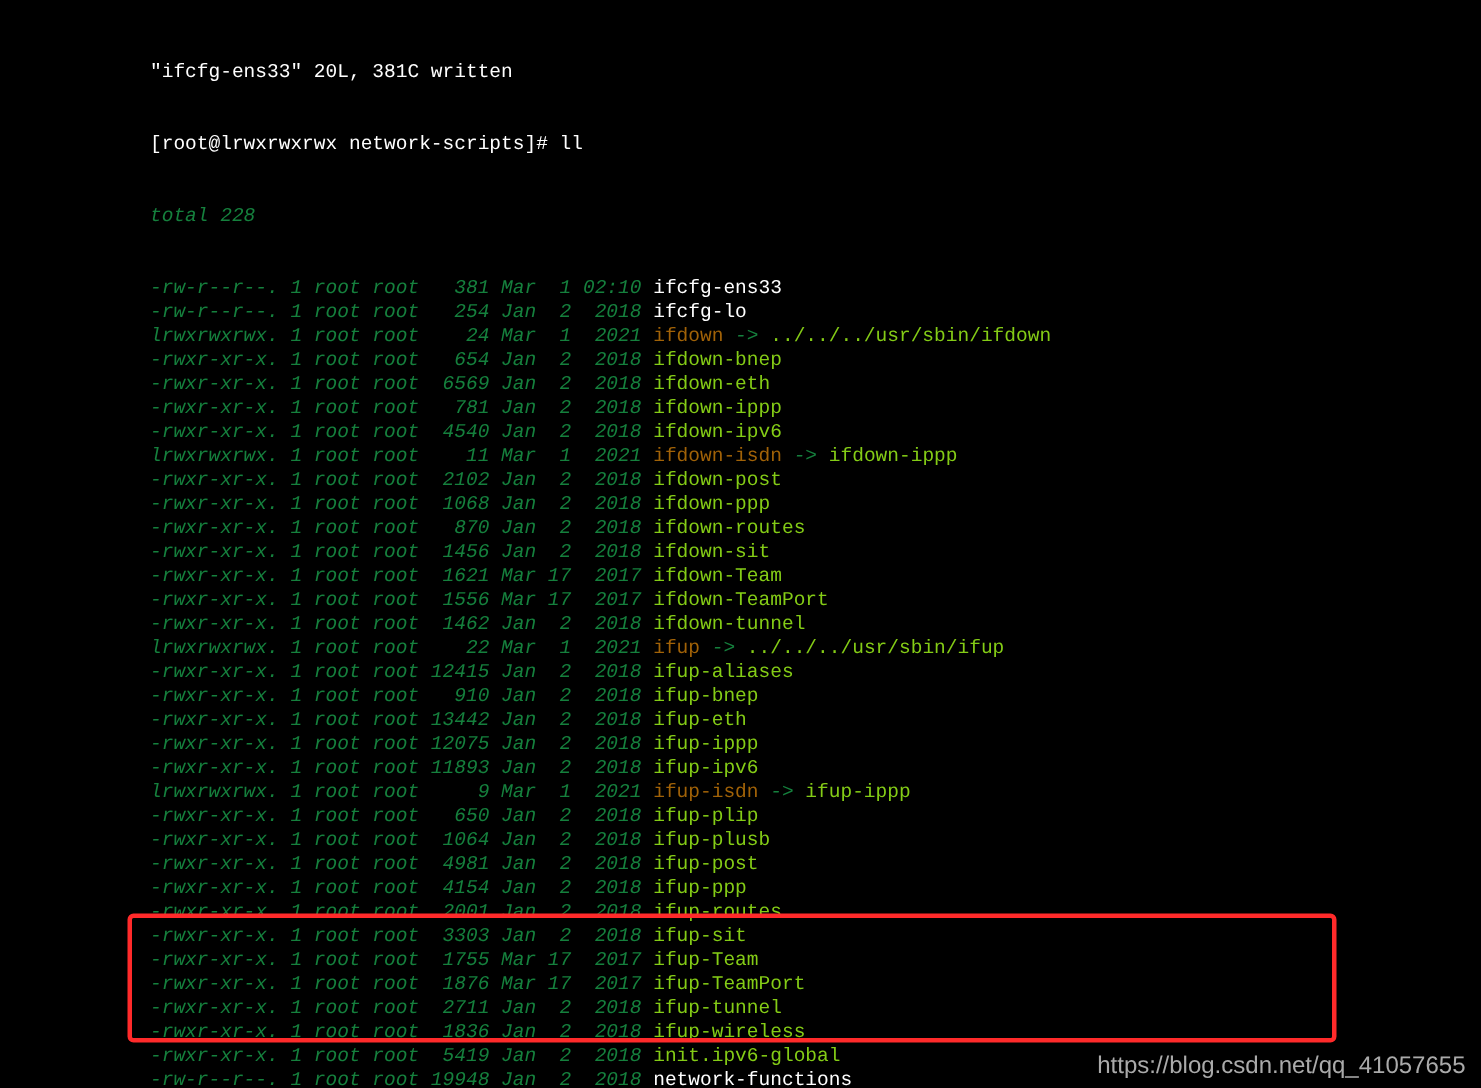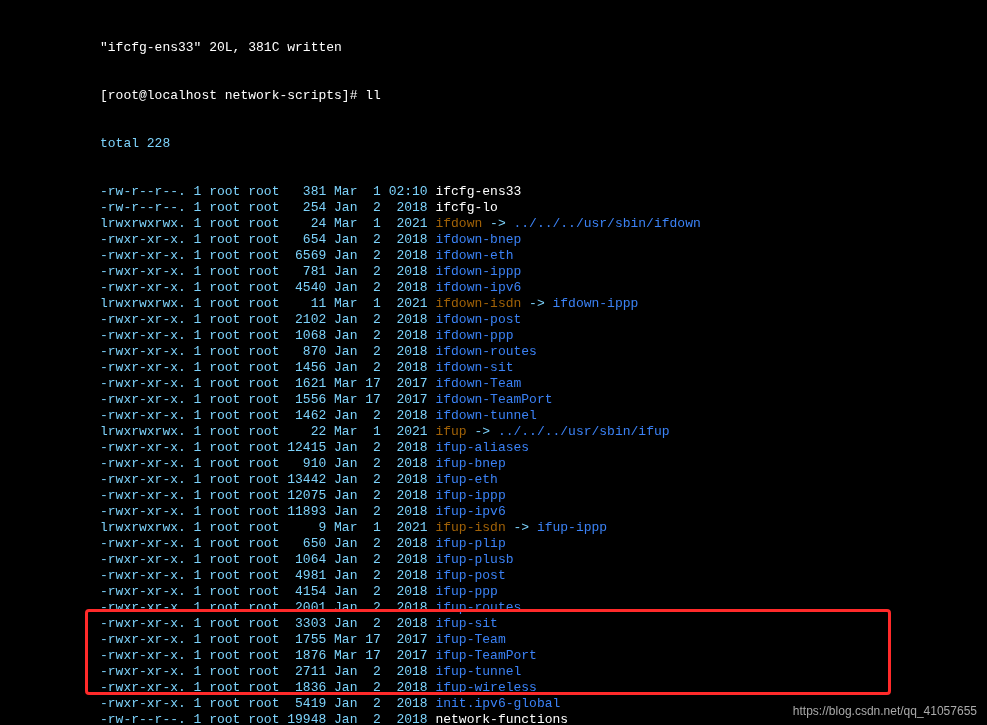--- a/index.html
+++ b/index.html
@@ -14,48 +14,48 @@
     line-height: 16px;
     color: #c0c0c0;
     position: relative;
   }
   .term {
     padding: 8px 12px 4px 100px;
     white-space: pre;
   }
   .row { height: 16px; }
   .white { color: #ffffff; }
-  .grey  { color: #7dd3fc; }
+  .grey  { color: #15803d; font-style: italic; }
   .cyan  { color: #a16207; }
-  .green { color: #3b82f6; }
+  .green { color: #84cc16; }
   .highlight-box {
     position: absolute;
     left: 85px;
     top: 609px;
     width: 800px;
     height: 80px;
     border: 3px solid #ff2a2a;
     border-radius: 4px;
     pointer-events: none;
   }
   .watermark {
     position: absolute;
     right: 10px;
     bottom: 6px;
     color: #aaa;
     font-family: Arial, sans-serif;
-    font-size: 12px;
+    font-size: 16px;
   }
 </style>
 </head>
 <body>
 
 <div class="term">
   <div class="row white">"ifcfg-ens33" 20L, 381C written</div>
-  <div class="row white">[root@localhost network-scripts]# ll</div>
+  <div class="row white">[root@lrwxrwxrwx network-scripts]# ll</div>
   <div class="row grey">total 228</div>
   <div id="listing"><div class="row"><span class="grey">-rw-r--r--. 1 root root   381 Mar  1 02:10 </span><span class="white">ifcfg-ens33</span></div><div class="row"><span class="grey">-rw-r--r--. 1 root root   254 Jan  2  2018 </span><span class="white">ifcfg-lo</span></div><div class="row"><span class="grey">lrwxrwxrwx. 1 root root    24 Mar  1  2021 </span><span class="cyan">ifdown</span><span class="grey"> -&gt; </span><span class="green">../../../usr/sbin/ifdown</span></div><div class="row"><span class="grey">-rwxr-xr-x. 1 root root   654 Jan  2  2018 </span><span class="green">ifdown-bnep</span></div><div class="row"><span class="grey">-rwxr-xr-x. 1 root root  6569 Jan  2  2018 </span><span class="green">ifdown-eth</span></div><div class="row"><span class="grey">-rwxr-xr-x. 1 root root   781 Jan  2  2018 </span><span class="green">ifdown-ippp</span></div><div class="row"><span class="grey">-rwxr-xr-x. 1 root root  4540 Jan  2  2018 </span><span class="green">ifdown-ipv6</span></div><div class="row"><span class="grey">lrwxrwxrwx. 1 root root    11 Mar  1  2021 </span><span class="cyan">ifdown-isdn</span><span class="grey"> -&gt; </span><span class="green">ifdown-ippp</span></div><div class="row"><span class="grey">-rwxr-xr-x. 1 root root  2102 Jan  2  2018 </span><span class="green">ifdown-post</span></div><div class="row"><span class="grey">-rwxr-xr-x. 1 root root  1068 Jan  2  2018 </span><span class="green">ifdown-ppp</span></div><div class="row"><span class="grey">-rwxr-xr-x. 1 root root   870 Jan  2  2018 </span><span class="green">ifdown-routes</span></div><div class="row"><span class="grey">-rwxr-xr-x. 1 root root  1456 Jan  2  2018 </span><span class="green">ifdown-sit</span></div><div class="row"><span class="grey">-rwxr-xr-x. 1 root root  1621 Mar 17  2017 </span><span class="green">ifdown-Team</span></div><div class="row"><span class="grey">-rwxr-xr-x. 1 root root  1556 Mar 17  2017 </span><span class="green">ifdown-TeamPort</span></div><div class="row"><span class="grey">-rwxr-xr-x. 1 root root  1462 Jan  2  2018 </span><span class="green">ifdown-tunnel</span></div><div class="row"><span class="grey">lrwxrwxrwx. 1 root root    22 Mar  1  2021 </span><span class="cyan">ifup</span><span class="grey"> -&gt; </span><span class="green">../../../usr/sbin/ifup</span></div><div class="row"><span class="grey">-rwxr-xr-x. 1 root root 12415 Jan  2  2018 </span><span class="green">ifup-aliases</span></div><div class="row"><span class="grey">-rwxr-xr-x. 1 root root   910 Jan  2  2018 </span><span class="green">ifup-bnep</span></div><div class="row"><span class="grey">-rwxr-xr-x. 1 root root 13442 Jan  2  2018 </span><span class="green">ifup-eth</span></div><div class="row"><span class="grey">-rwxr-xr-x. 1 root root 12075 Jan  2  2018 </span><span class="green">ifup-ippp</span></div><div class="row"><span class="grey">-rwxr-xr-x. 1 root root 11893 Jan  2  2018 </span><span class="green">ifup-ipv6</span></div><div class="row"><span class="grey">lrwxrwxrwx. 1 root root     9 Mar  1  2021 </span><span class="cyan">ifup-isdn</span><span class="grey"> -&gt; </span><span class="green">ifup-ippp</span></div><div class="row"><span class="grey">-rwxr-xr-x. 1 root root   650 Jan  2  2018 </span><span class="green">ifup-plip</span></div><div class="row"><span class="grey">-rwxr-xr-x. 1 root root  1064 Jan  2  2018 </span><span class="green">ifup-plusb</span></div><div class="row"><span class="grey">-rwxr-xr-x. 1 root root  4981 Jan  2  2018 </span><span class="green">ifup-post</span></div><div class="row"><span class="grey">-rwxr-xr-x. 1 root root  4154 Jan  2  2018 </span><span class="green">ifup-ppp</span></div><div class="row"><span class="grey">-rwxr-xr-x. 1 root root  2001 Jan  2  2018 </span><span class="green">ifup-routes</span></div><div class="row"><span class="grey">-rwxr-xr-x. 1 root root  3303 Jan  2  2018 </span><span class="green">ifup-sit</span></div><div class="row"><span class="grey">-rwxr-xr-x. 1 root root  1755 Mar 17  2017 </span><span class="green">ifup-Team</span></div><div class="row"><span class="grey">-rwxr-xr-x. 1 root root  1876 Mar 17  2017 </span><span class="green">ifup-TeamPort</span></div><div class="row"><span class="grey">-rwxr-xr-x. 1 root root  2711 Jan  2  2018 </span><span class="green">ifup-tunnel</span></div><div class="row"><span class="grey">-rwxr-xr-x. 1 root root  1836 Jan  2  2018 </span><span class="green">ifup-wireless</span></div><div class="row"><span class="grey">-rwxr-xr-x. 1 root root  5419 Jan  2  2018 </span><span class="green">init.ipv6-global</span></div><div class="row"><span class="grey">-rw-r--r--. 1 root root 19948 Jan  2  2018 </span><span class="white">network-functions</span></div></div>
   
   
   
 </div>
 
 <div class="highlight-box"></div>
 <div class="watermark">https://blog.csdn.net/qq_41057655</div>
 

